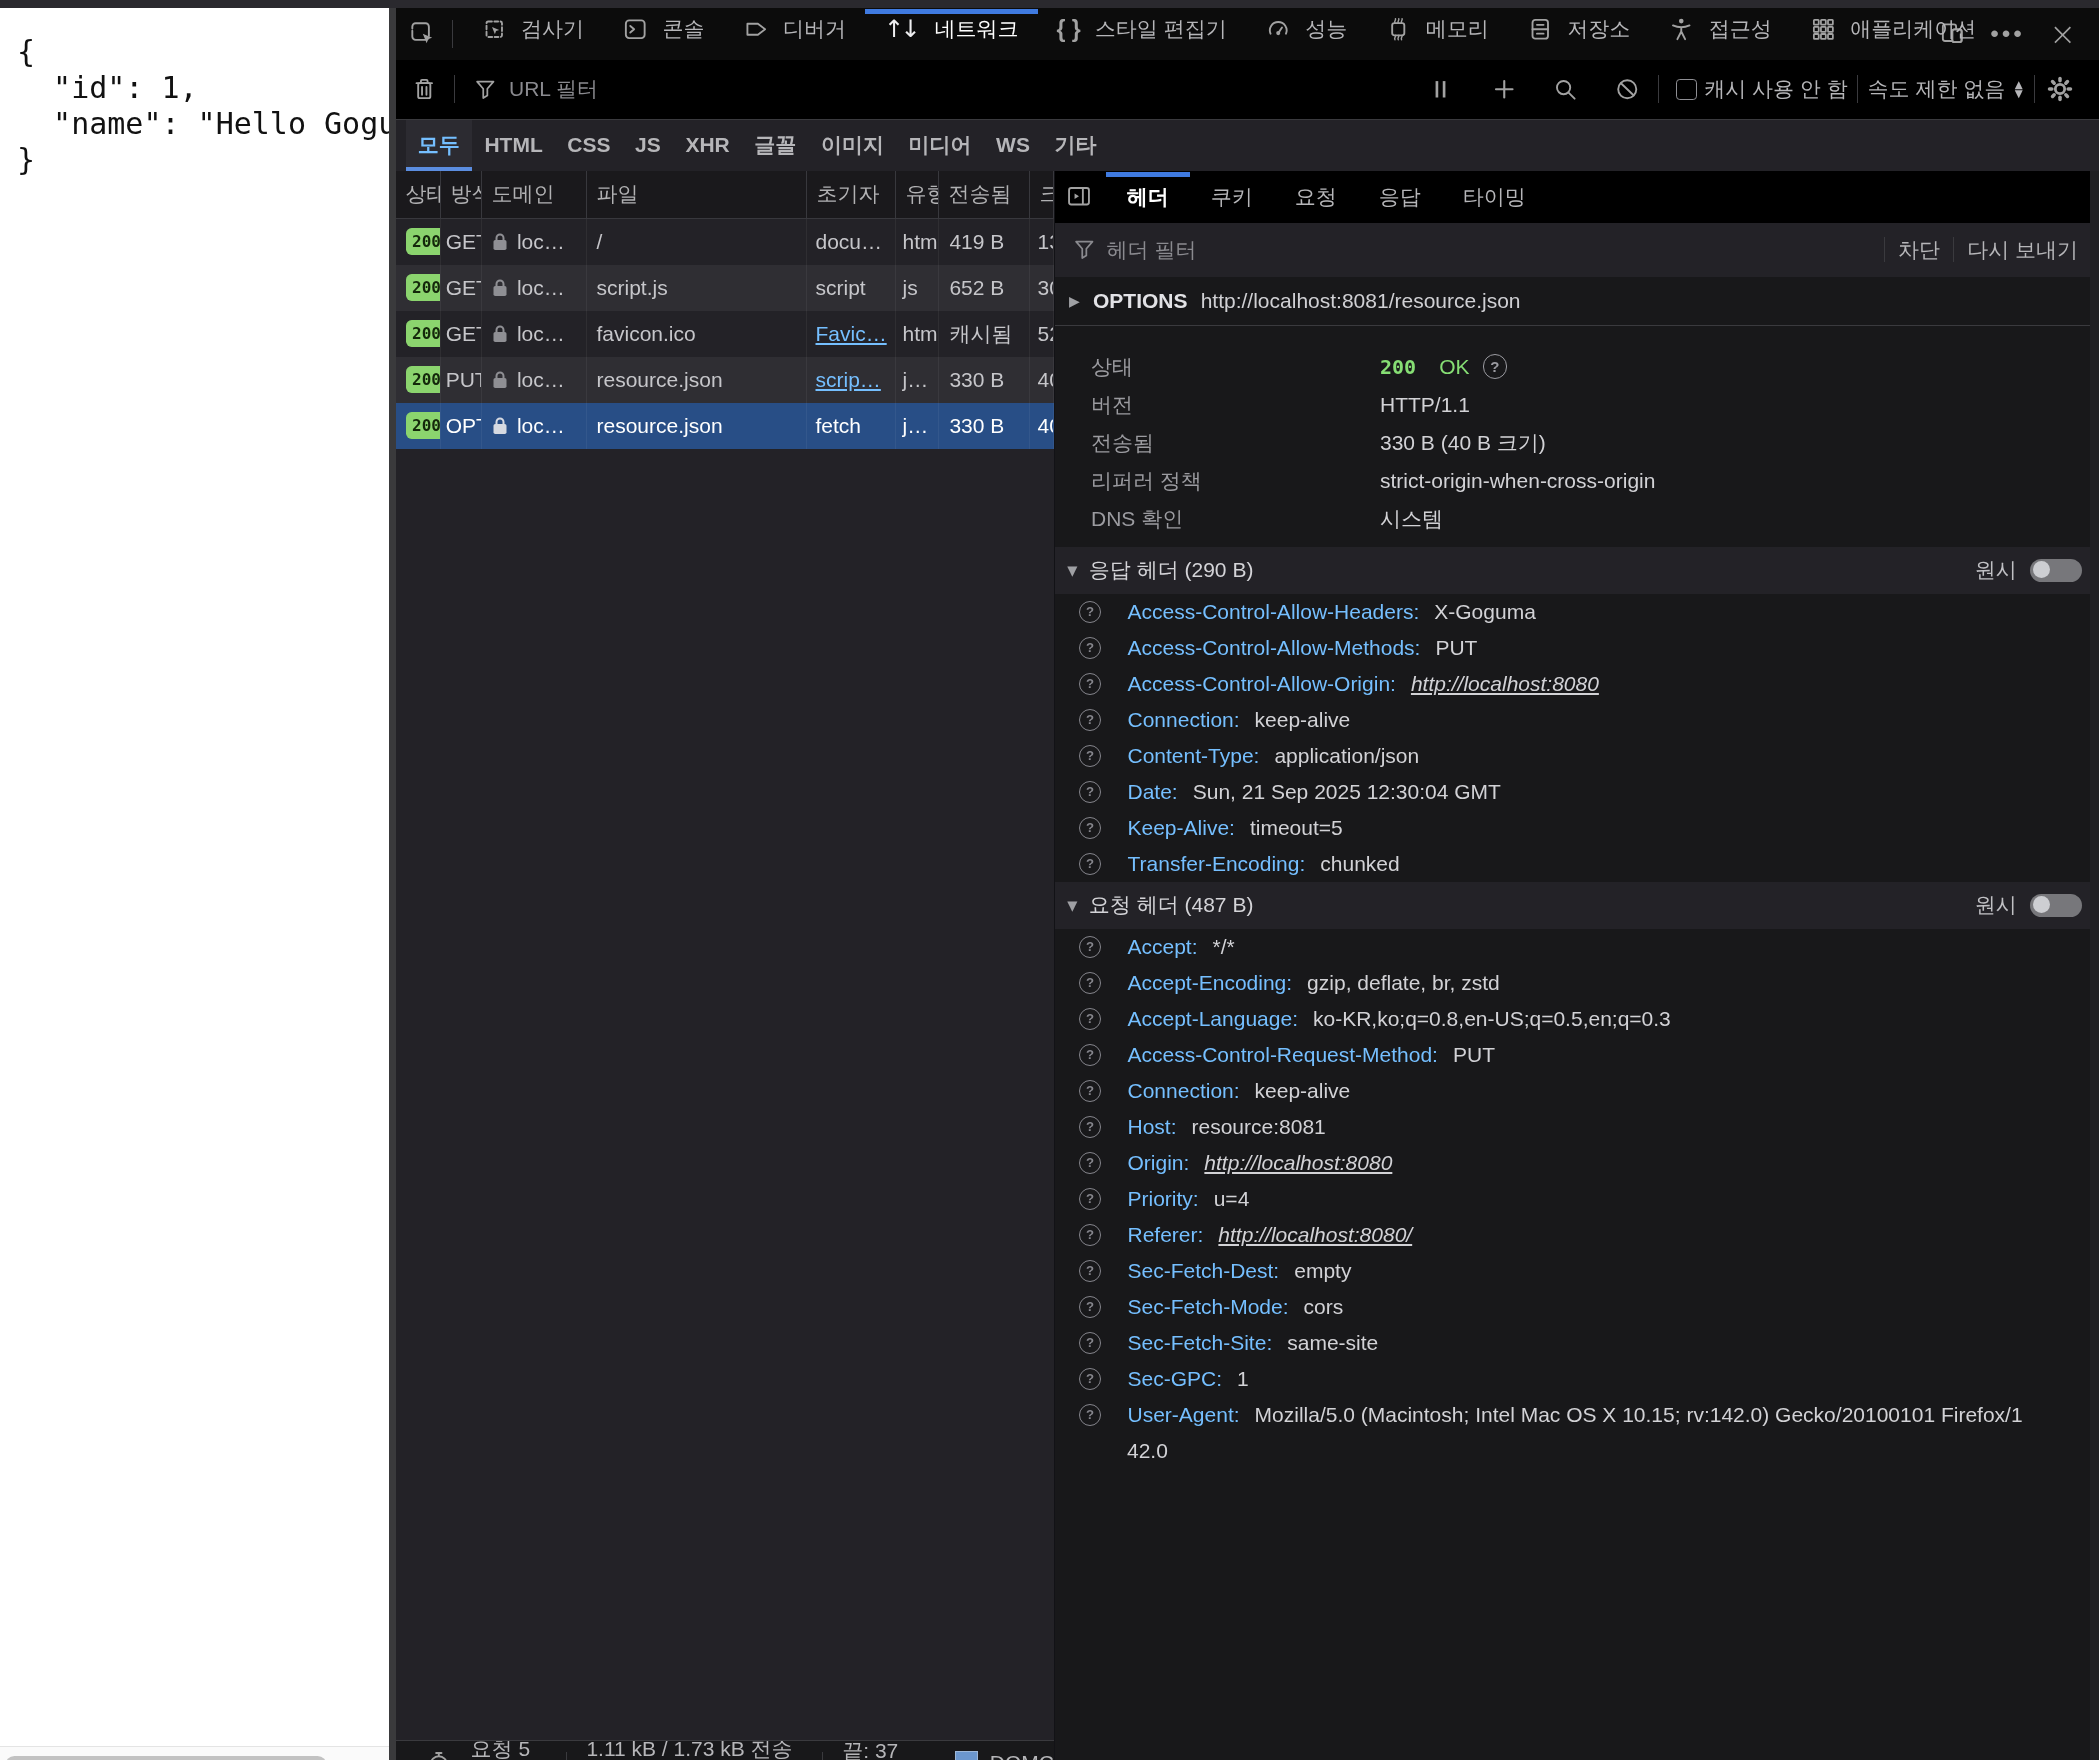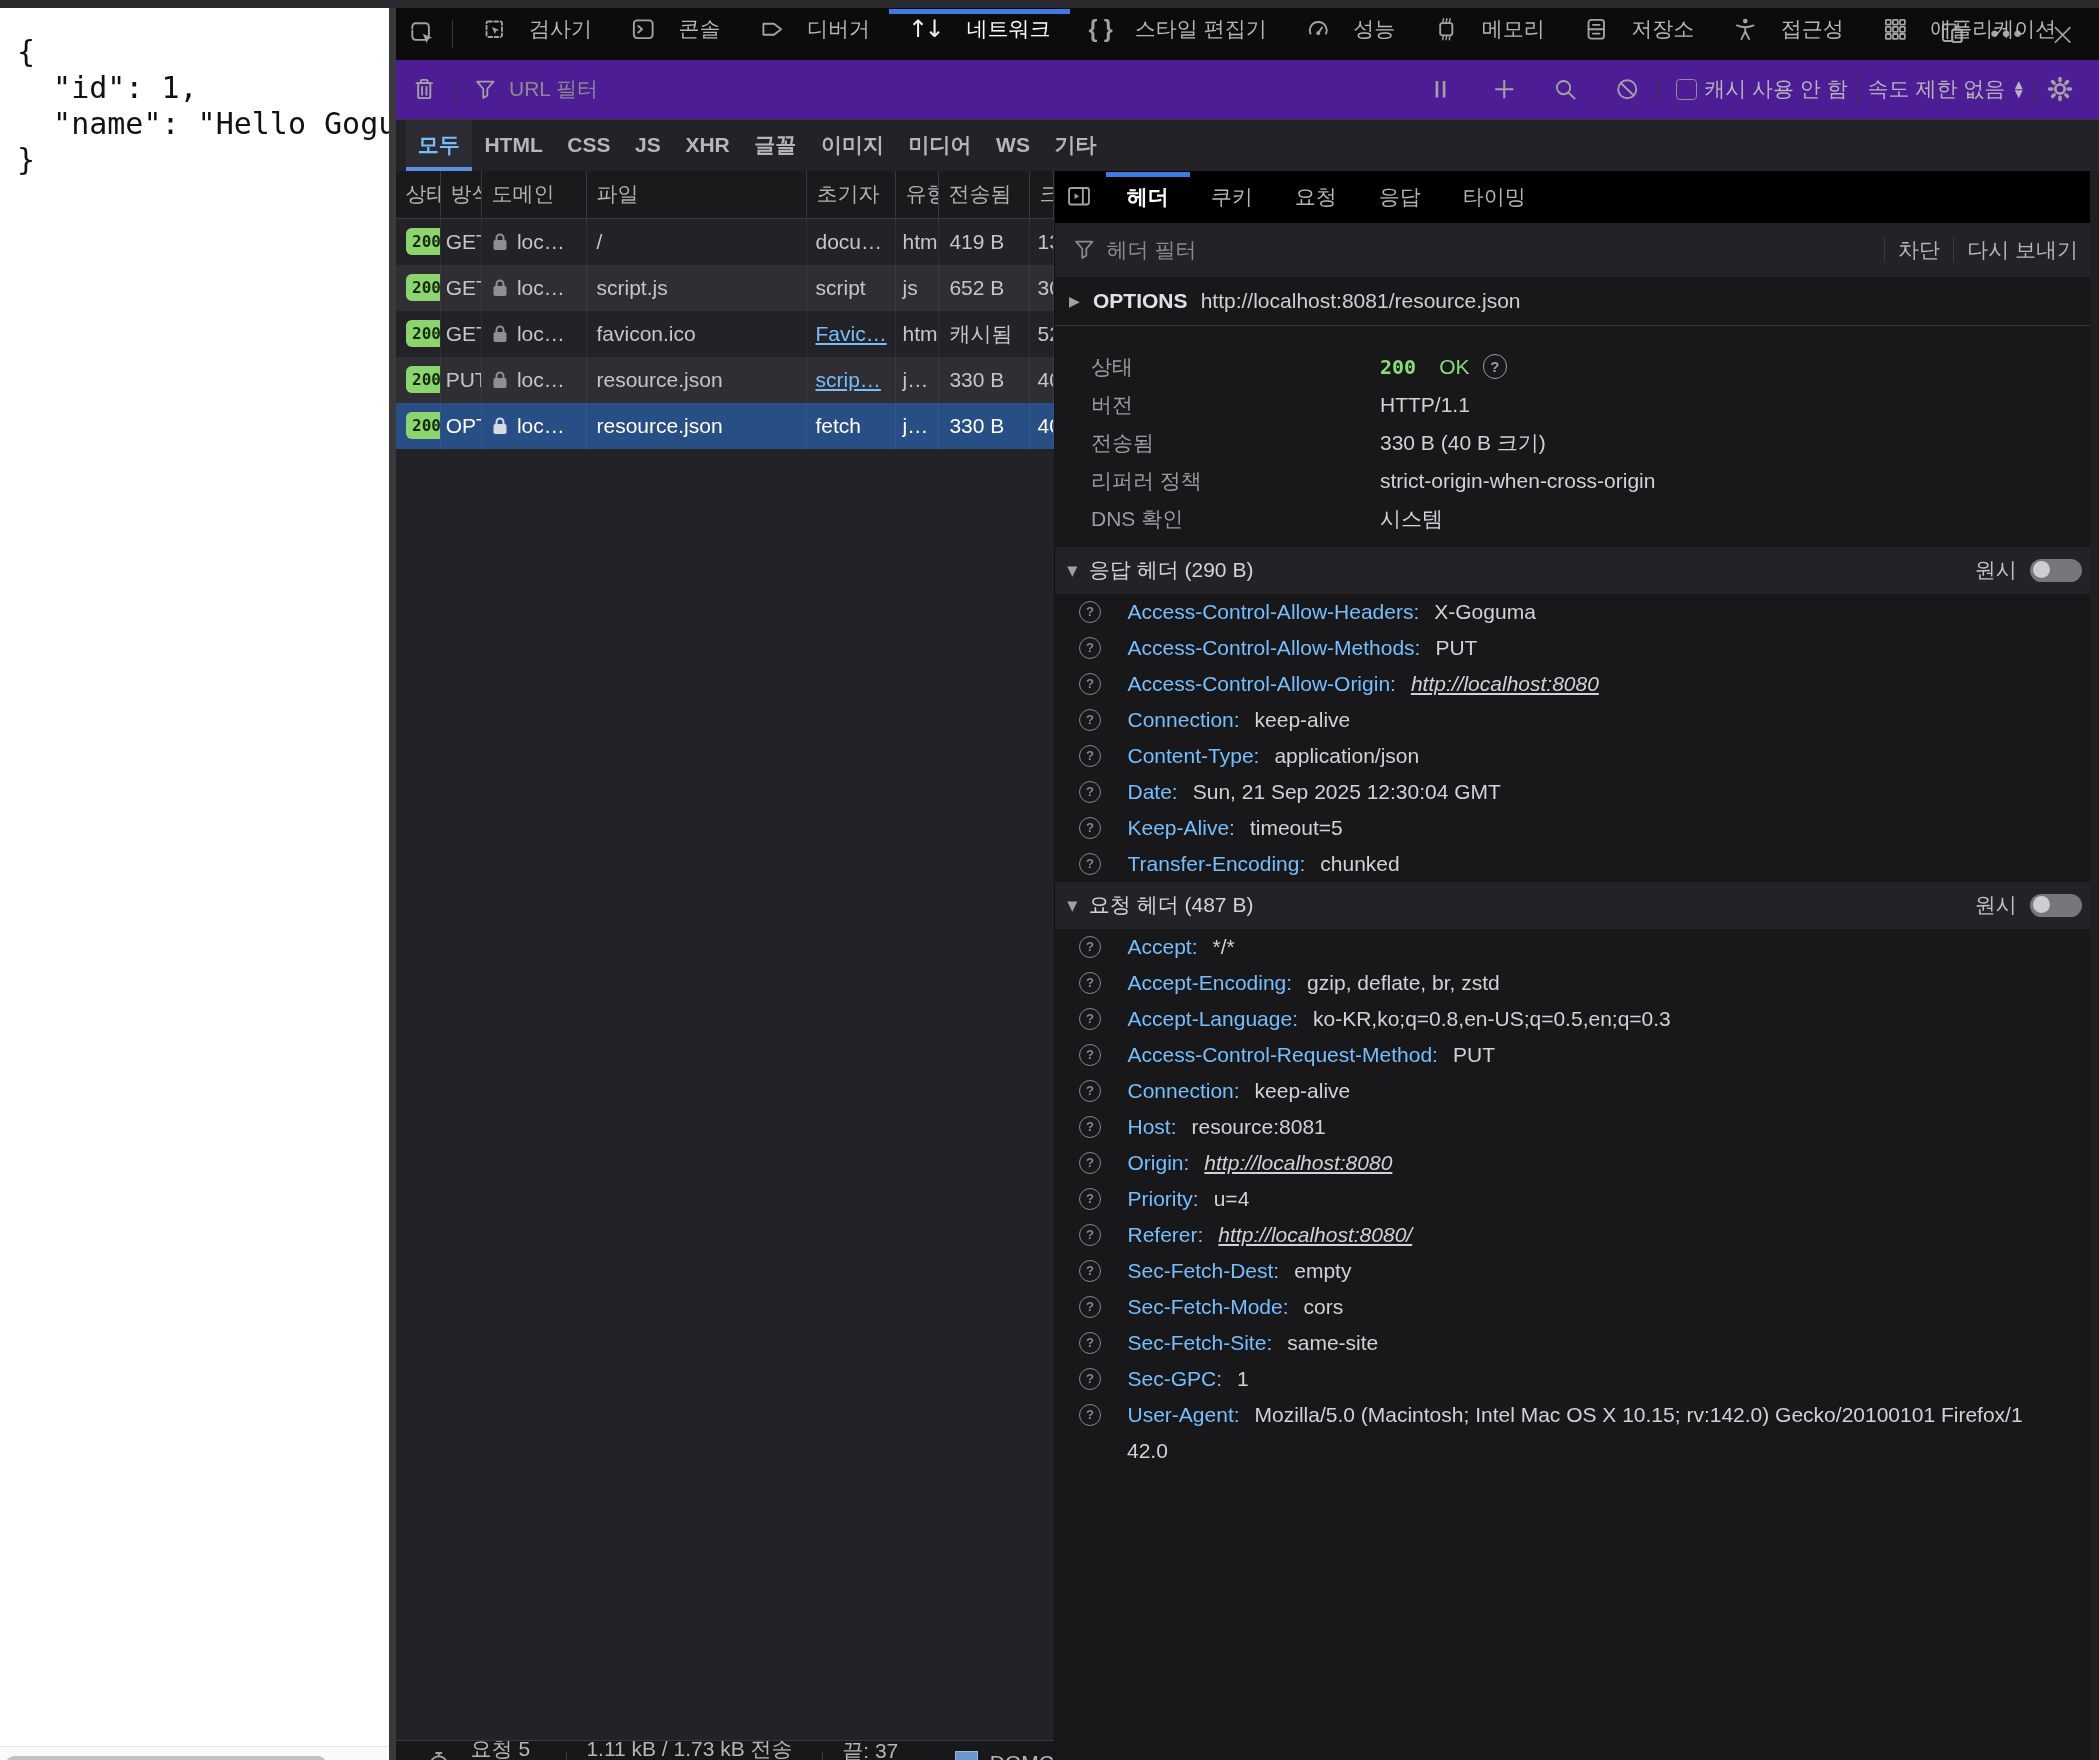--- a/index.html
+++ b/index.html
@@ -18,35 +18,35 @@
 
 
 #devtools { position:absolute; left:396px; top:7.6px; width:1703px; height:1753px;
   background:#18181a; color:#b6b6b9; font-size:21px; }
 
 
 #toolbar1 { height:52px; background:#0c0c0c; display:flex; align-items:center; }
 .vsep { width:0.9px; height:28px; background:#3a3a3e; margin:0 8.5px; flex:none; }
 .tbtn { display:flex; align-items:center; justify-content:center; flex:none; color:#a2a2a2; }
 #pick-btn { width:42px; margin-left:5.7px; }
-.main-tab { position:relative; height:43px; display:flex; align-items:center; gap:22px;
+.main-tab { position:relative; height:43px; display:flex; align-items:center; gap:14px;
   padding:15px 19px; color:#b6b6b9; flex:none; }
 .main-tab .ticon { color:#a2a2a2; display:flex; align-items:center; }
 .main-tab.active { color:#ffffff; }
 .main-tab.active .ticon { color:#eeeef0; }
 .main-tab.active::before { content:""; position:absolute; left:0; right:0; top:1.9px; height:4.7px; background:#3f7ae0; }
 .arrowicon { font-size:24px; letter-spacing:-3.8px; font-family:"DejaVu Sans",sans-serif; }
 .bracesicon { font-size:23px; font-weight:bold; }
 #toolbar1-right { margin-left:auto; display:flex; align-items:center; gap:24.6px; padding-right:23px; }
 #toolbar1-right .tbtn { color:#a2a2a2; }
 .dots { font-size:24.6px; letter-spacing:2.8px; }
 .closex { font-size:32px; font-weight:300; line-height:1; color:#c9c9cc; font-family:"DejaVu Sans",sans-serif; }
 
 
-#toolbar2 { height:60px; background:#4c1d95; border-bottom:0.9px solid #3a3a3e; display:flex; align-items:center; }
+#toolbar2 { height:60px; background:#000000; border-bottom:0.9px solid #3a3a3e; display:flex; align-items:center; }
 #trash-btn { width:42px; margin-left:7.6px; }
 .placeholder { color:#8a8a8f; }
 #toolbar2-right { margin-left:auto; display:flex; align-items:center; padding-right:24.6px; }
 .checkbox { width:21px; height:21px; border:1.9px solid #8f8f94; border-radius:3.8px; flex:none; }
 .updown { display:flex; flex-direction:column; font-size:10.4px; line-height:9.5px; color:#b6b6b9;
   font-family:"DejaVu Sans",sans-serif; margin-left:9.5px; }
 
 
 #filterband { height:51px; background:#232227; display:flex; align-items:center; padding-left:9.5px;font-weight:bold; }
 .ftab { height:51px; display:flex; align-items:center; padding:0 12.3px; position:relative; color:#b6b6b9; flex:none; }

